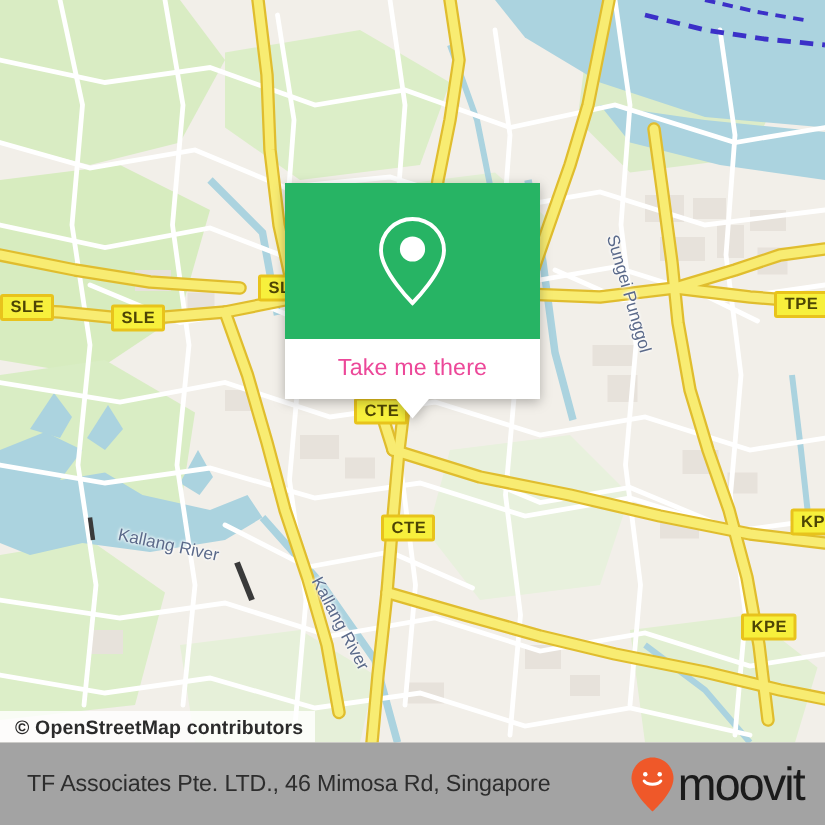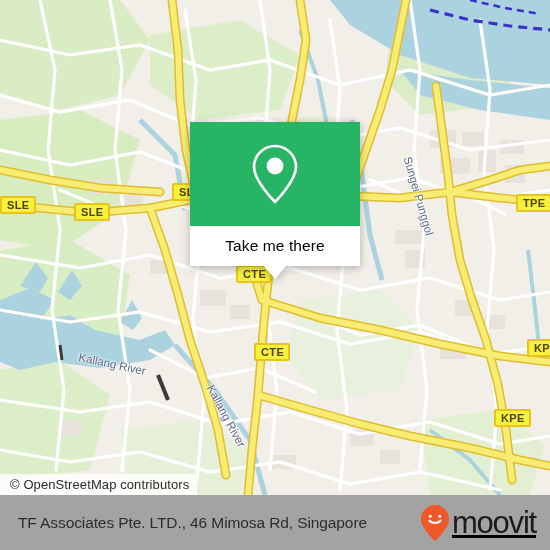--- a/index.html
+++ b/index.html
@@ -21,38 +21,39 @@
 
   
   #attribution {
     position: absolute; left: 0; bottom: 0;
     padding: 3px 8px 3px 10px;
     background: rgba(255,255,255,0.82);
     font-size: 13px; color: #2b2b2b;
     font-family: "Liberation Sans", sans-serif;
     letter-spacing: 0.1px;
     white-space: nowrap;
+    font-weight: bold;
   }
 
   
   #popup {
     position: absolute; left: 190px; top: 122px;
     width: 170px;
     filter: drop-shadow(0 2px 4px rgba(0,0,0,0.28));
   }
   #popup-image {
     width: 170px; height: 104px;
     background: #27b464;
     display: flex; align-items: center; justify-content: center;
   }
   #popup-label {
     width: 170px; height: 40px;
     background: #ffffff;
     display: flex; align-items: center; justify-content: center;
-    font-size: 15.5px; color: #000000;
+    font-size: 15.5px; color: #ec4899;
     letter-spacing: 0.1px;
   }
   #popup-tail {
     position: absolute; left: 50%; top: 144px;
     margin-left: -11px;
     width: 0; height: 0;
     border-left: 11px solid transparent;
     border-right: 11px solid transparent;
     border-top: 13px solid #ffffff;
   }
@@ -66,21 +67,21 @@
     padding: 0 14px 0 18px;
   }
   #bottom-title {
     flex: 1 1 auto;
     font-size: 15.5px; color: #2d2d2d;
     letter-spacing: -0.1px; white-space: nowrap;
     overflow: hidden; text-overflow: ellipsis;
   }
   #brand {
     flex: 0 0 auto;
-    display: flex; align-items: center; gap: 2px; text-decoration: underline;
+    display: flex; align-items: center; gap: 2px;
   }
   #brand-wordmark {
     font-size: 31px; color: #1b1b1b;
     letter-spacing: -1.2px; line-height: 1;
     font-weight: 400;
   }
 
   
   .shield {
     position: absolute;

